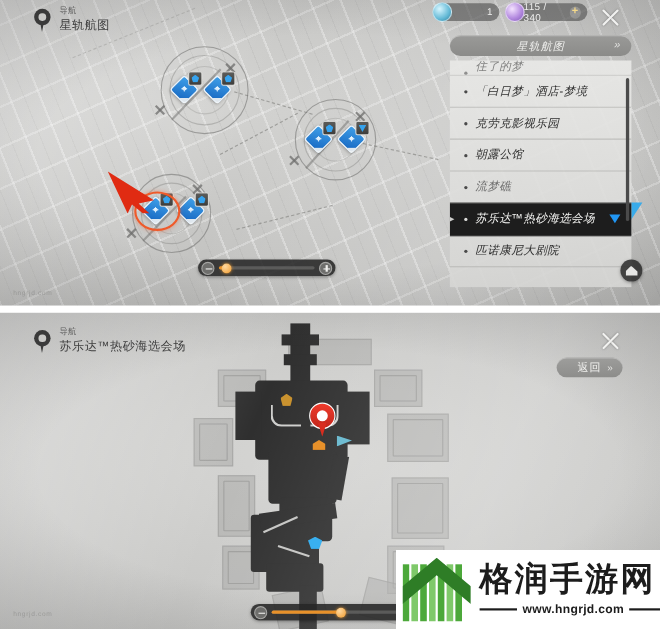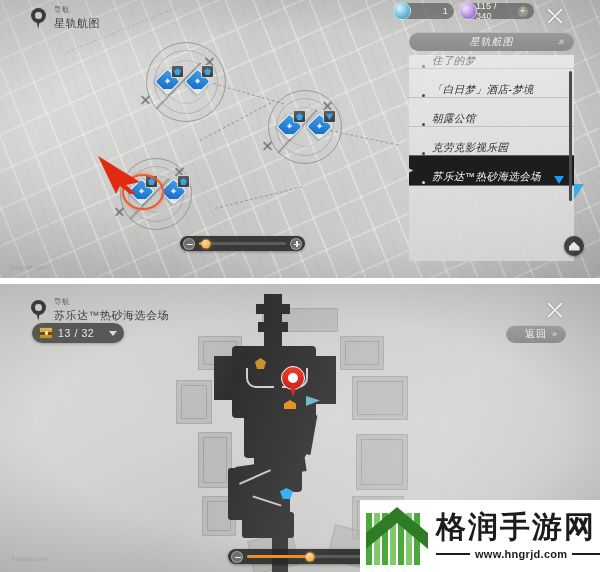--- a/index.html
+++ b/index.html
@@ -131,21 +131,21 @@
     position: relative; color: #f0f0ee; font-size: 10px; letter-spacing: 1px;
     box-shadow: inset 0 1px 0 rgba(255,255,255,.35);
   }
   .list-header .chev { position: absolute; right: 9px; font-size: 10px; color: #e3e3e1; }
   .list-body {
     margin-top: 4px; height: 206px;
     background: linear-gradient(180deg, rgba(232,232,230,.93), rgba(214,214,212,.90));
     position: relative; overflow: hidden;
   }
   .list-row {
-    height: 29px; display: flex; align-items: flex-end; gap: 7px; padding: 0 10px 0 13px;
+    height: 29px; display: flex; align-items: center; gap: 7px; padding: 0 10px 0 13px;
     border-bottom: 1px solid rgba(150,150,148,.45);
     font-size: 10.5px; color: #2e2e2e; letter-spacing: .4px;
     position: relative;
   }
   .list-row .bullet { width: 3px; height: 3px; border-radius: 50%; background: #4a4a4a; flex: none; }
   .list-row.clipped { height: 14px; align-items: flex-end; opacity: .55; }
   .list-row.selected {
     background: #1d1d1d; color: #f4f4f2;
     border-bottom: 1px solid #1d1d1d;
     box-shadow: 0 0 0 1px rgba(0,0,0,.5);
@@ -478,31 +478,39 @@
       <div class="list-row clipped">
         <span class="bullet"></span>
         <span>住了的梦</span>
       </div>
       <div class="list-row">
         <span class="bullet"></span>
         <span>「白日梦」酒店-梦境</span>
       </div>
       <div class="list-row">
         <span class="bullet"></span>
-        <span>朝露公馆</span>
+        <span>克劳克影视乐园</span>
       </div>
       <div class="list-row">
         <span class="bullet"></span>
-        <span>克劳克影视乐园</span>
+        <span>朝露公馆</span>
+      </div>
+      <div class="list-row faded">
+        <span class="bullet"></span>
+        <span>流梦礁</span>
       </div>
       <div class="list-row selected">
         <span class="row-marker">◄►</span>
         <span class="bullet"></span>
         <span>苏乐达™热砂海选会场</span>
         <span class="tri-blue"></span>
+      </div>
+      <div class="list-row">
+        <span class="bullet"></span>
+        <span>匹诺康尼大剧院</span>
       </div>
       <div class="list-scrollbar"></div>
     </div>
   </div>
 
   <div class="zoom-slider" style="left:180px; bottom:27px; width:125px;">
     <div class="zs-btn"></div>
     <div class="zs-track">
       <div class="zs-fill" style="width:8%"></div>
       <div class="zs-knob" style="left:8%"></div>
@@ -574,25 +582,20 @@
       <div class="pin-body"></div>
         <div class="pin-tail"></div>
         <div class="pin-hole"></div>
     </div>
     <div class="nav-texts">
       <div class="nav-kicker">导航</div>
       <div class="nav-title">苏乐达™热砂海选会场</div>
     </div>
   </div>
 
-  <div class="chest-pill" style="top:39px;">
-    <div class="chest-icon"></div>
-    <div class="chest-count">13 / 32</div>
-    <div class="caret-down"></div>
-  </div>
 
   <div class="close-btn" style="top:15px;">
       <span></span>
       <span></span>
     </div>
 
   <div class="return-btn" style="top:41px;">
     <span>返回</span>
     <span class="chev">»</span>
   </div>

